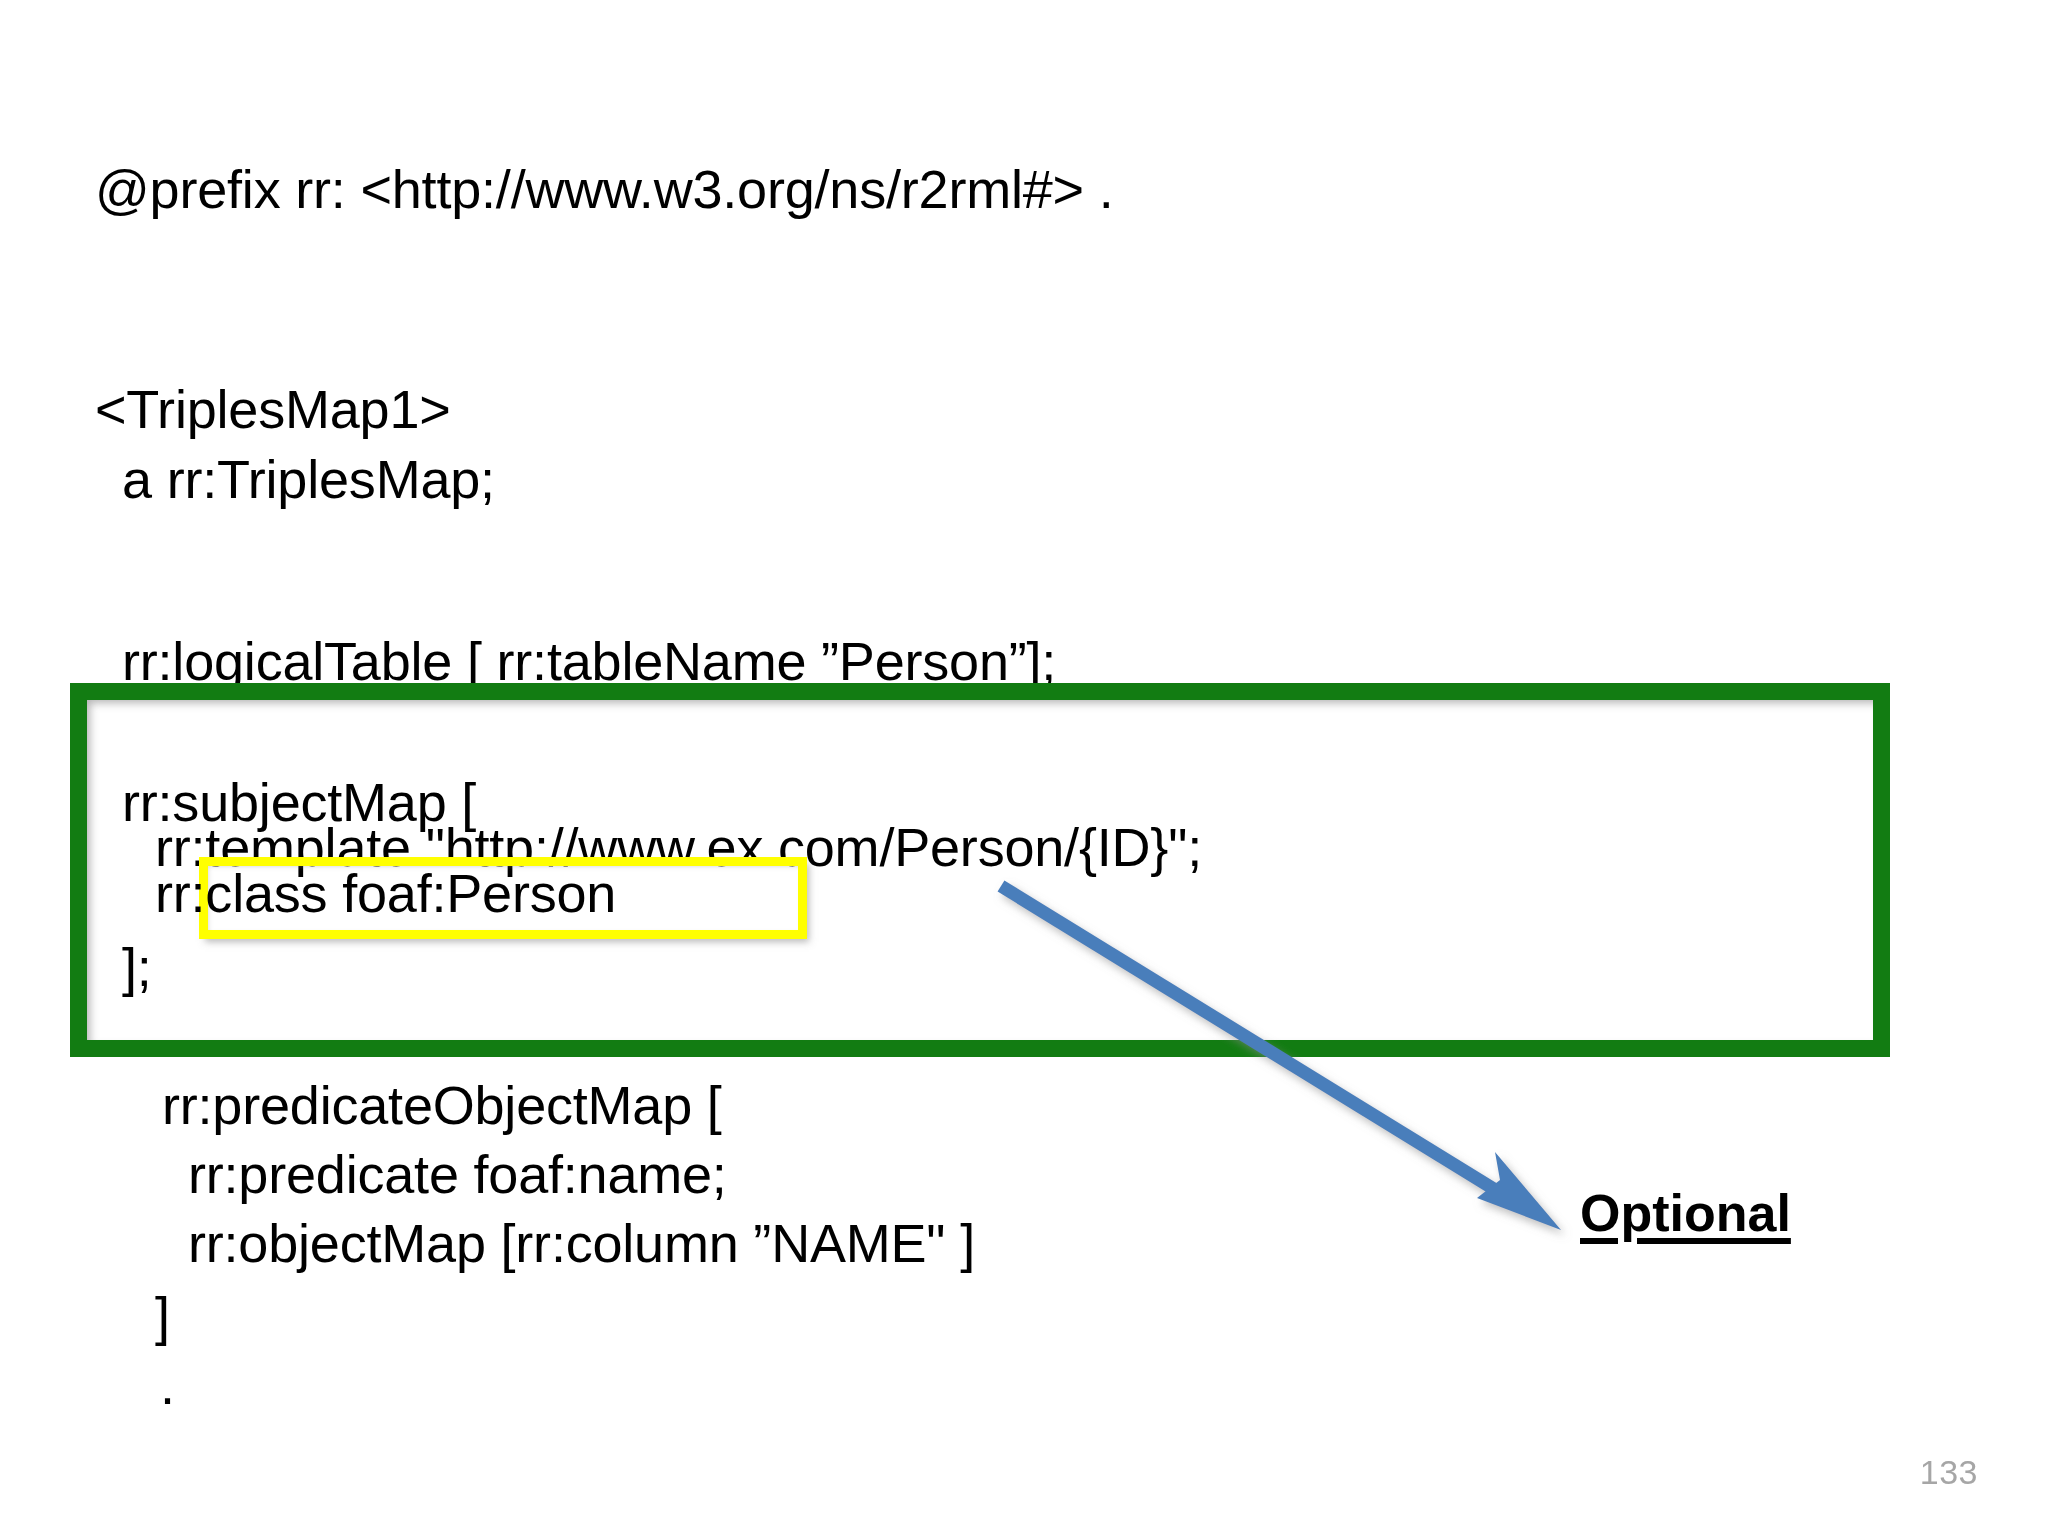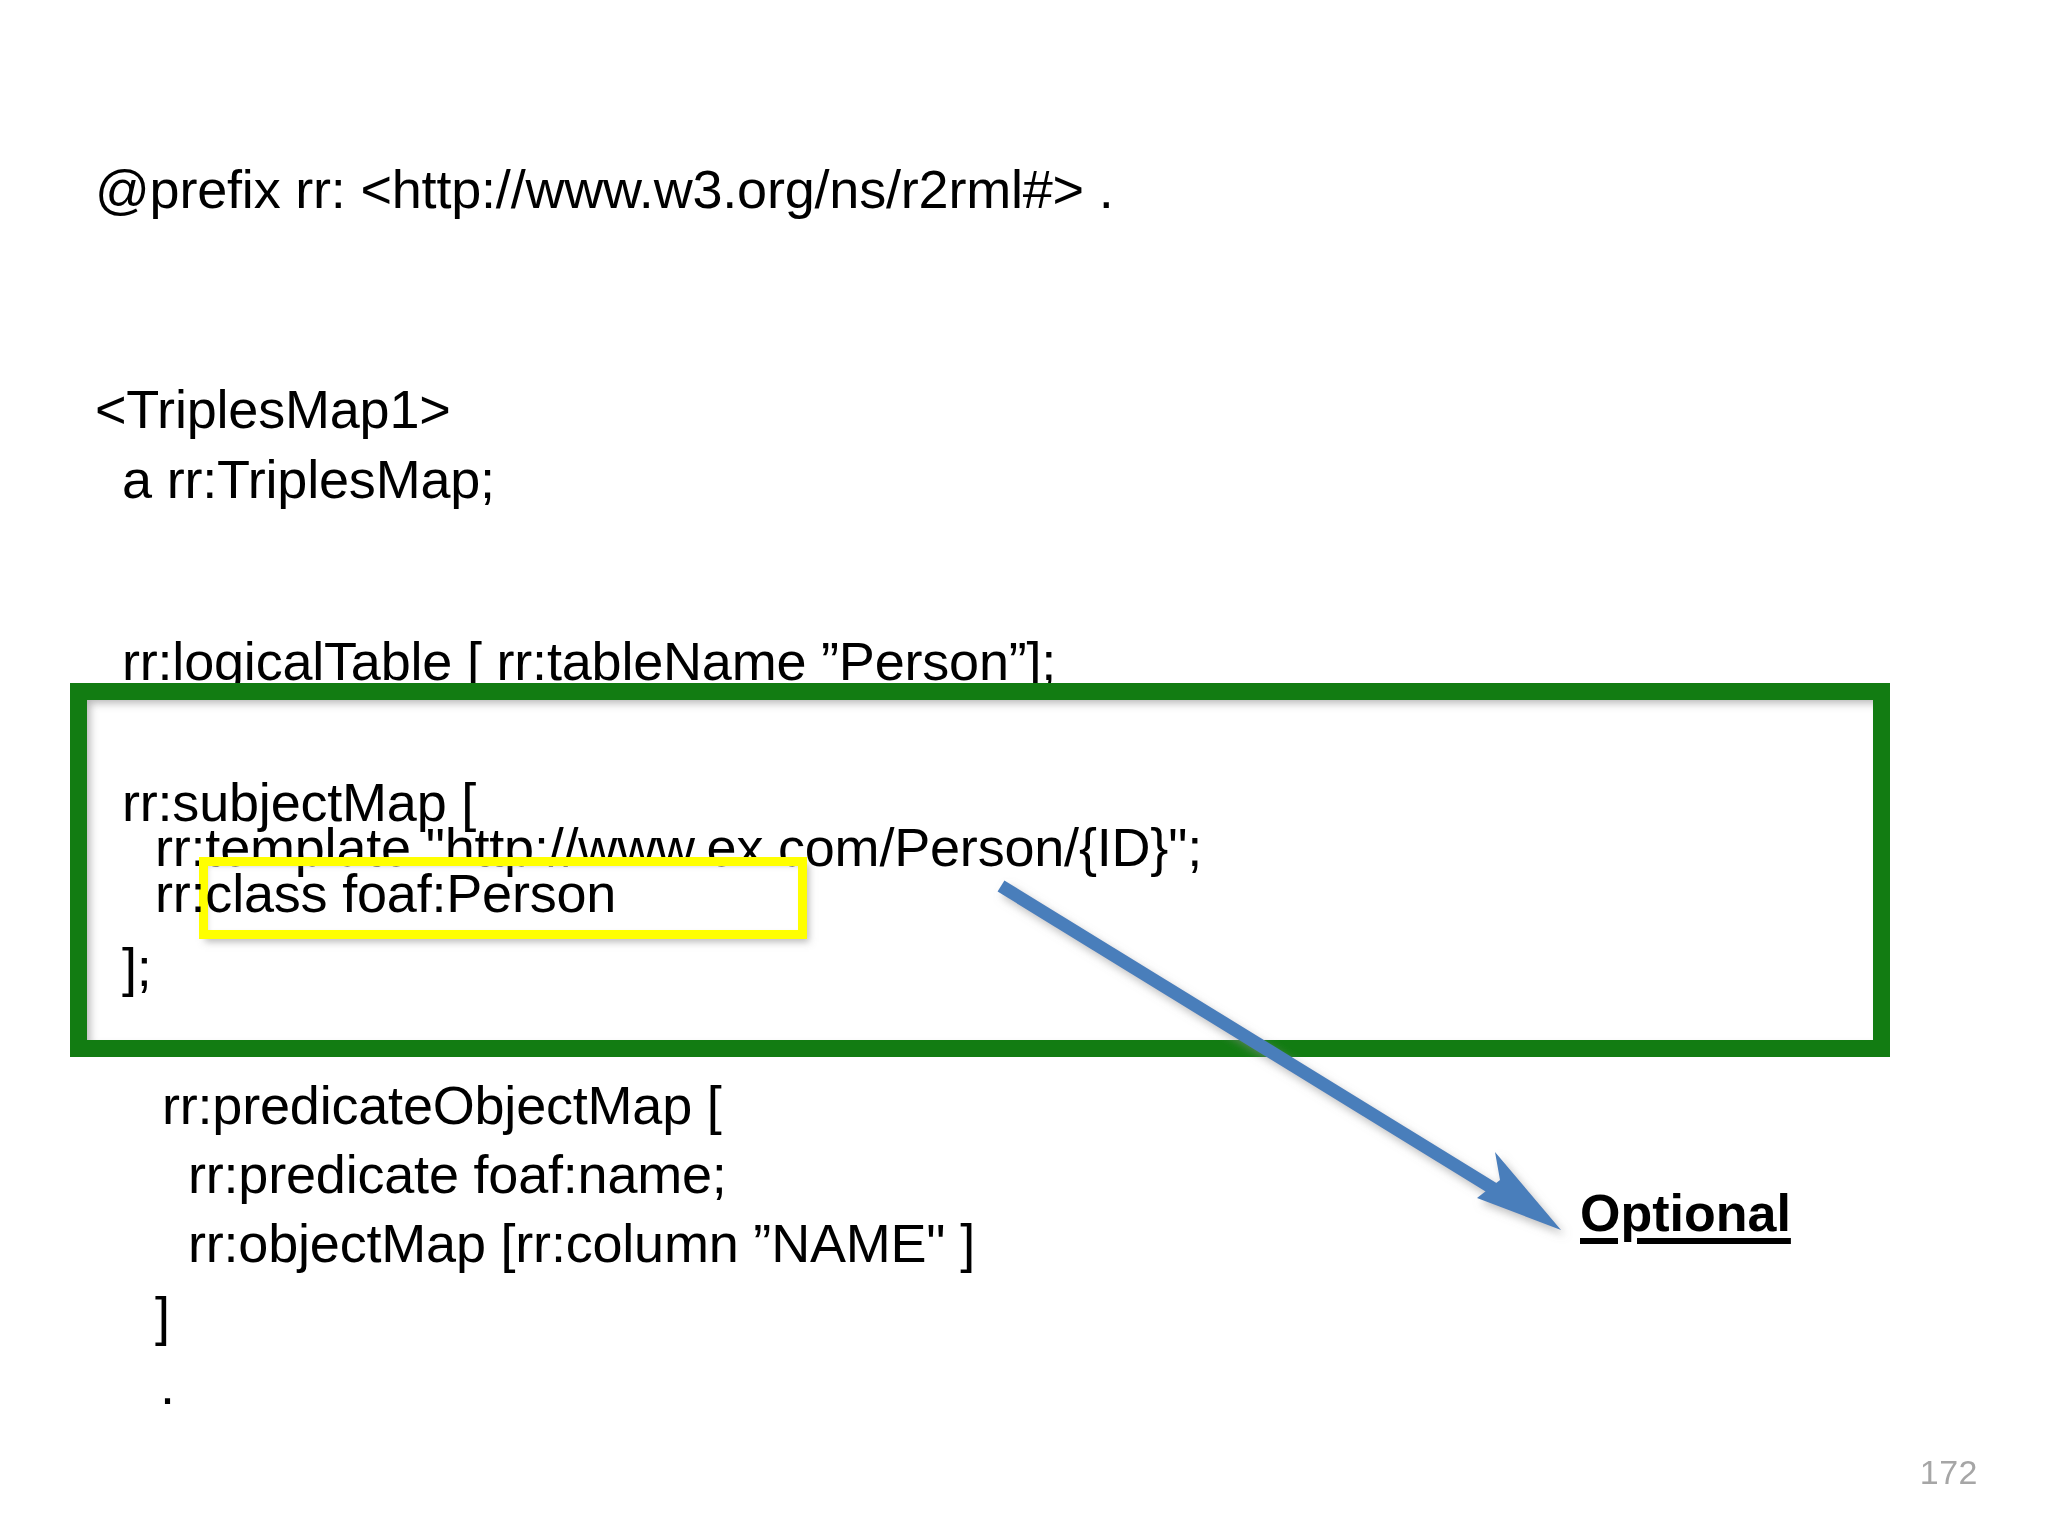--- a/index.html
+++ b/index.html
@@ -157,15 +157,15 @@
       </filter>
     </defs>
     <g filter="url(#arrow-shadow)">
       <line x1="6" y1="6" x2="520" y2="322" stroke="#4a7ebb" stroke-width="13" stroke-linecap="butt"></line>
       <polygon points="566,350 482,318 505,300 500,272" fill="#4a7ebb"></polygon>
     </g>
   </svg>
 
   <div id="optional-label">Optional</div>
 
-  <div id="slide-number">172</div>
+  <div id="slide-number">133</div>
 
 </div>
 
 </body></html>

